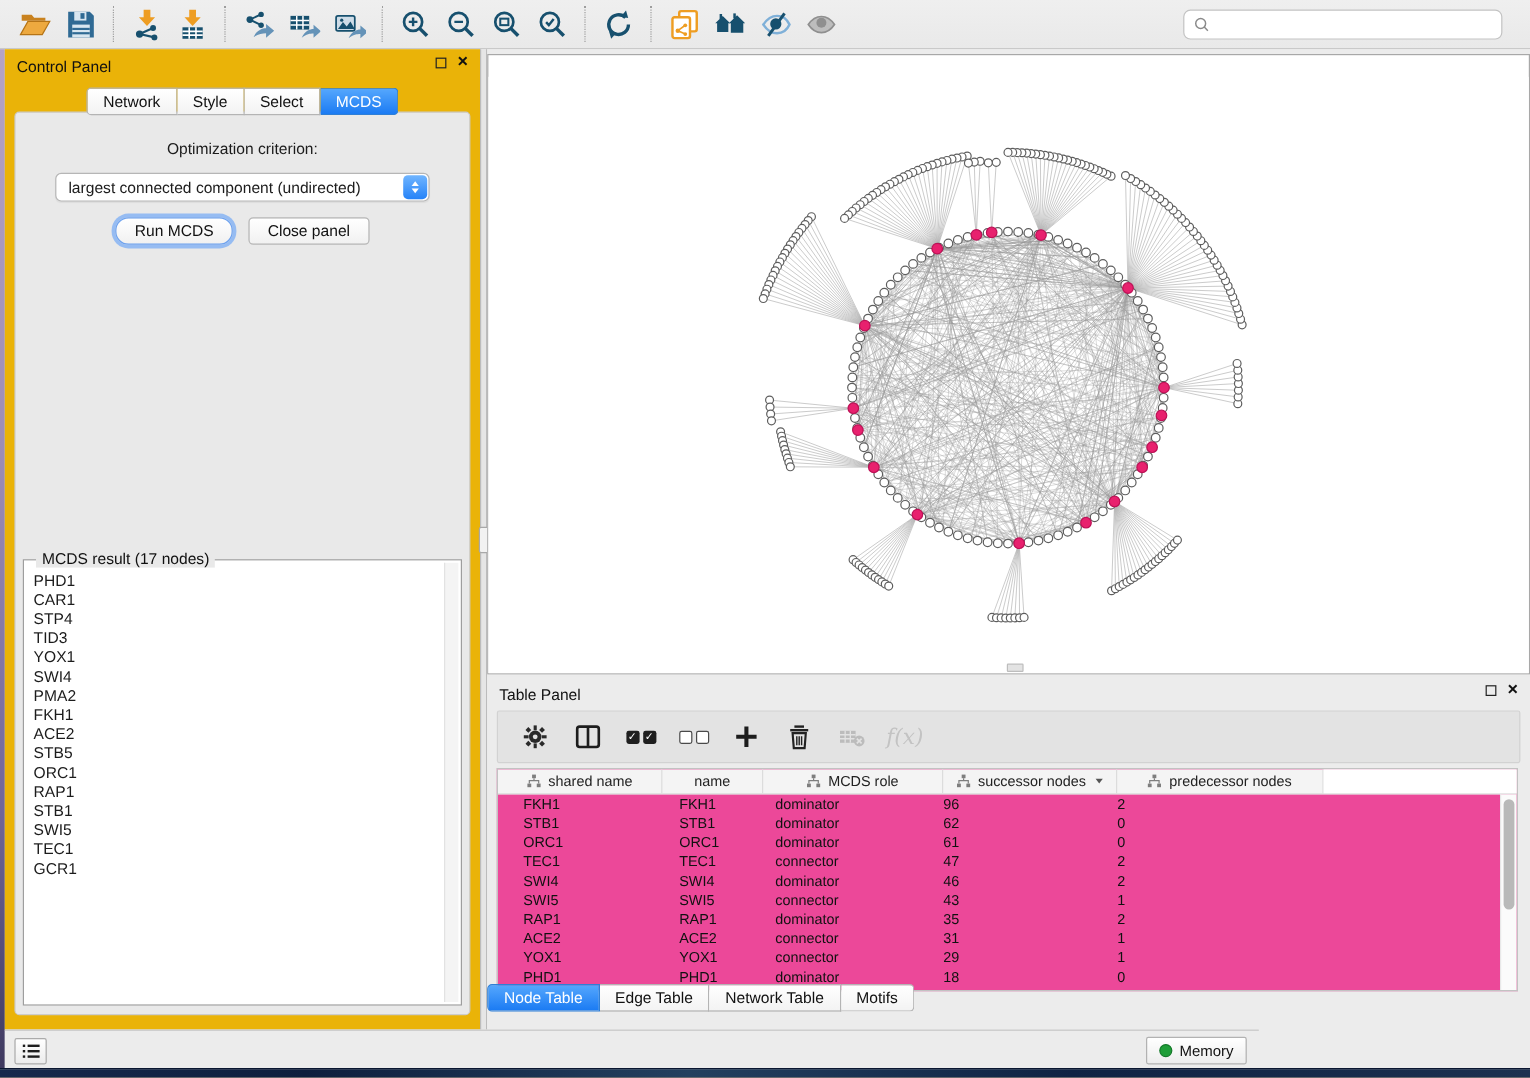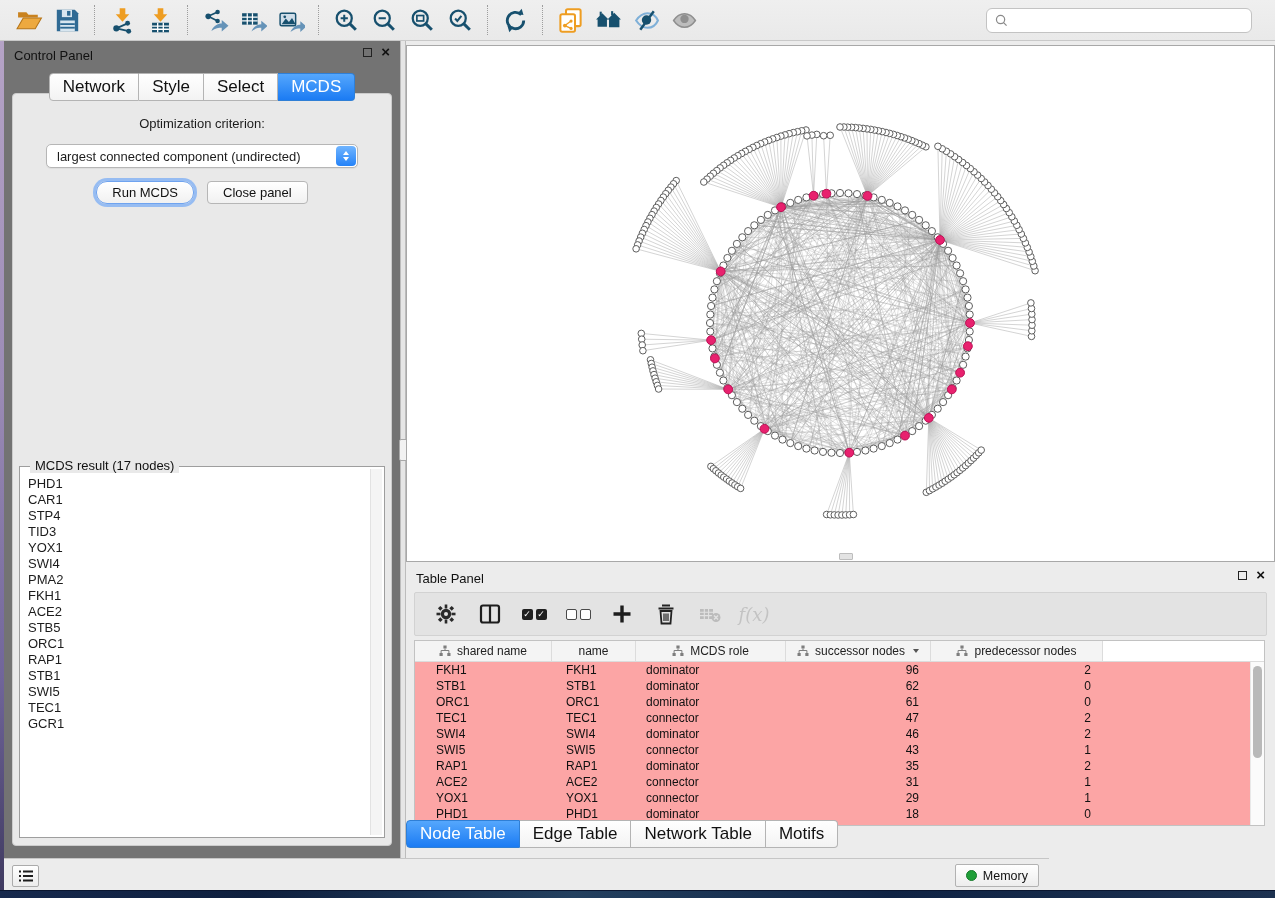--- a/index.html
+++ b/index.html
@@ -22,28 +22,28 @@
     display:flex; align-items:center; padding-left:7px; }
   .search-box svg { width:15px; height:15px; }
   .search-input { border:none; outline:none; flex:1; font-size:13px; background:transparent; padding-left:5px; font-family:"Liberation Sans",sans-serif; }
   
   .wall-left { position:absolute; left:0; top:41px; width:4px; height:849px;
     background:linear-gradient(#b5a3c6, #9c8cb6 40%, #70659a 75%, #3f3a60); }
   .wall-bottom { position:absolute; left:0; top:890px; width:1275px; height:8px;
     background:linear-gradient(90deg,#16294d,#0e1f3e 20%,#23405f 45%,#0f2344 70%,#1c3150);
     border-top:1px solid #0a1630; }
   
-  .control-panel { position:absolute; left:4px; top:41px; width:396px; height:817px; background:#737373; }
+  .control-panel { position:absolute; left:4px; top:41px; width:396px; height:817px; background:#eab308; }
   .panel-head { position:relative; height:28px; display:flex; align-items:center; padding:0 10px; }
   .panel-title { font-size:13px; color:#111; }
   .panel-head-icons { position:absolute; right:10px; top:6px; display:flex; align-items:center; gap:9px; }
   .float-icon { width:9px; height:9px; border:1.5px solid #222; display:inline-block; }
   .close-icon { font-size:15px; font-weight:bold; line-height:10px; color:#111; }
   .cp-tabs { position:absolute; left:0; top:32px; width:100%; display:flex; justify-content:center; z-index:3; }
-  .tab { font-size:17px; padding:3px 13px; background:linear-gradient(#ffffff,#f3f3f3);
+  .tab { font-size:13px; padding:3px 13px; background:linear-gradient(#ffffff,#f3f3f3);
     border:1px solid #b4b4b4; border-left:none; color:#111; cursor:default; }
   .tab:first-child { border-left:1px solid #b4b4b4; border-radius:4px 0 0 4px; }
   .tab:last-child { border-radius:0 4px 4px 0; }
   .tab.active { background:linear-gradient(#55a7fd,#1b7bf3); color:#fff; border-color:#2f7fd6; }
   .cp-content { position:absolute; left:8px; right:8px; top:52px; bottom:12px;
     background:#e9e9e9; border:1px solid #cccccc; border-radius:4px; }
   .opt-label { text-align:center; margin-top:22px; font-size:13px; }
   .mac-select { width:312px; height:24px; background:#fff; border:1px solid #b6b6b6; border-radius:5px;
     margin:13px auto 0; position:relative; display:flex; align-items:center;
     padding-left:10px; font-size:13px; box-shadow:0 1px 1px rgba(0,0,0,.05); cursor:default; }
@@ -92,34 +92,34 @@
     display:flex; align-items:center; gap:10px; padding-left:14px; }
   .tp-btn { width:34px; height:34px; display:flex; align-items:center; justify-content:center; }
   .tp-btn svg { width:24px; height:24px; }
   .tp-btn.disabled { opacity:.55; }
   .fx-label { font-family:"DejaVu Serif", serif; font-style:italic; font-size:18px; color:#a9a9a9; }
   .cb-pair { display:flex; gap:3px; }
   .cb { width:11px; height:11px; border-radius:2px; display:flex; align-items:center; justify-content:center; }
   .cb.checked { background:#1f1f1f; color:#fff; font-size:9px; line-height:9px; }
   .cb.empty { border:1.5px solid #4a4a4a; background:#fff; }
   .tp-table { position:absolute; left:8px; right:10px; top:76px; height:186px;
-    background:#fca5a5; border:1px solid #c2c2c2; overflow:hidden; }
+    background:#ec4899; border:1px solid #c2c2c2; overflow:hidden; }
   .t-head { display:grid; grid-template-columns:137px 84px 150px 145px 172px 1fr;
     height:21px; background:#f4f4f4; border-bottom:1px solid #dcdcdc; font-size:12px; color:#222; }
   .t-hcell { display:flex; align-items:center; justify-content:center; gap:6px;
     border-right:1px solid #dcdcdc; height:100%; overflow:hidden; white-space:nowrap; }
   .t-hcell.nofill { border-right:none; background:#fff; }
   .hier-icon svg { width:12px; height:12px; display:block; }
   .sort-tri { width:0; height:0; border-left:3.5px solid transparent; border-right:3.5px solid transparent; border-top:4.5px solid #555; margin-left:2px; }
   .t-body { position:absolute; top:21px; left:0; right:14px; bottom:0; overflow:hidden; }
   .t-row { display:grid; grid-template-columns:137px 84px 150px 145px 172px 1fr;
     height:16px; font-size:12px; align-items:center; color:#111; }
   .t-cell { white-space:nowrap; overflow:hidden; }
   .c0 { padding-left:21px; } .c1 { padding-left:14px; } .c2 { padding-left:10px; }
-  .cnum { text-align:right; } .c3 { padding-right:12px; } .c4 { padding-right:12px; }
+  .cnum { text-align:left; } .c3 { padding-right:12px; } .c4 { padding-right:12px; }
   .t-scroll { position:absolute; top:21px; right:0; bottom:0; width:14px; background:#fbfbfb; border-left:1px solid #e8e8e8; }
   .t-thumb { position:absolute; top:4px; left:2px; width:9px; height:92px; background:#b9b9b9; border-radius:5px; }
   .tp-tabs { position:absolute; left:0; right:0; top:256px; display:flex; }
   
   .status-bar { position:absolute; left:4px; top:858px; width:1045px; height:32px;
     background:#ececec; border-top:1px solid #c6c6c6; }
   .list-btn { position:absolute; left:8px; top:6px; width:27px; height:22px;
     background:linear-gradient(#fff,#ececec); border:1px solid #ababab; border-radius:2px;
     display:flex; align-items:center; justify-content:center; }
   .memory-btn { position:absolute; right:10px; top:5px; height:23px;

